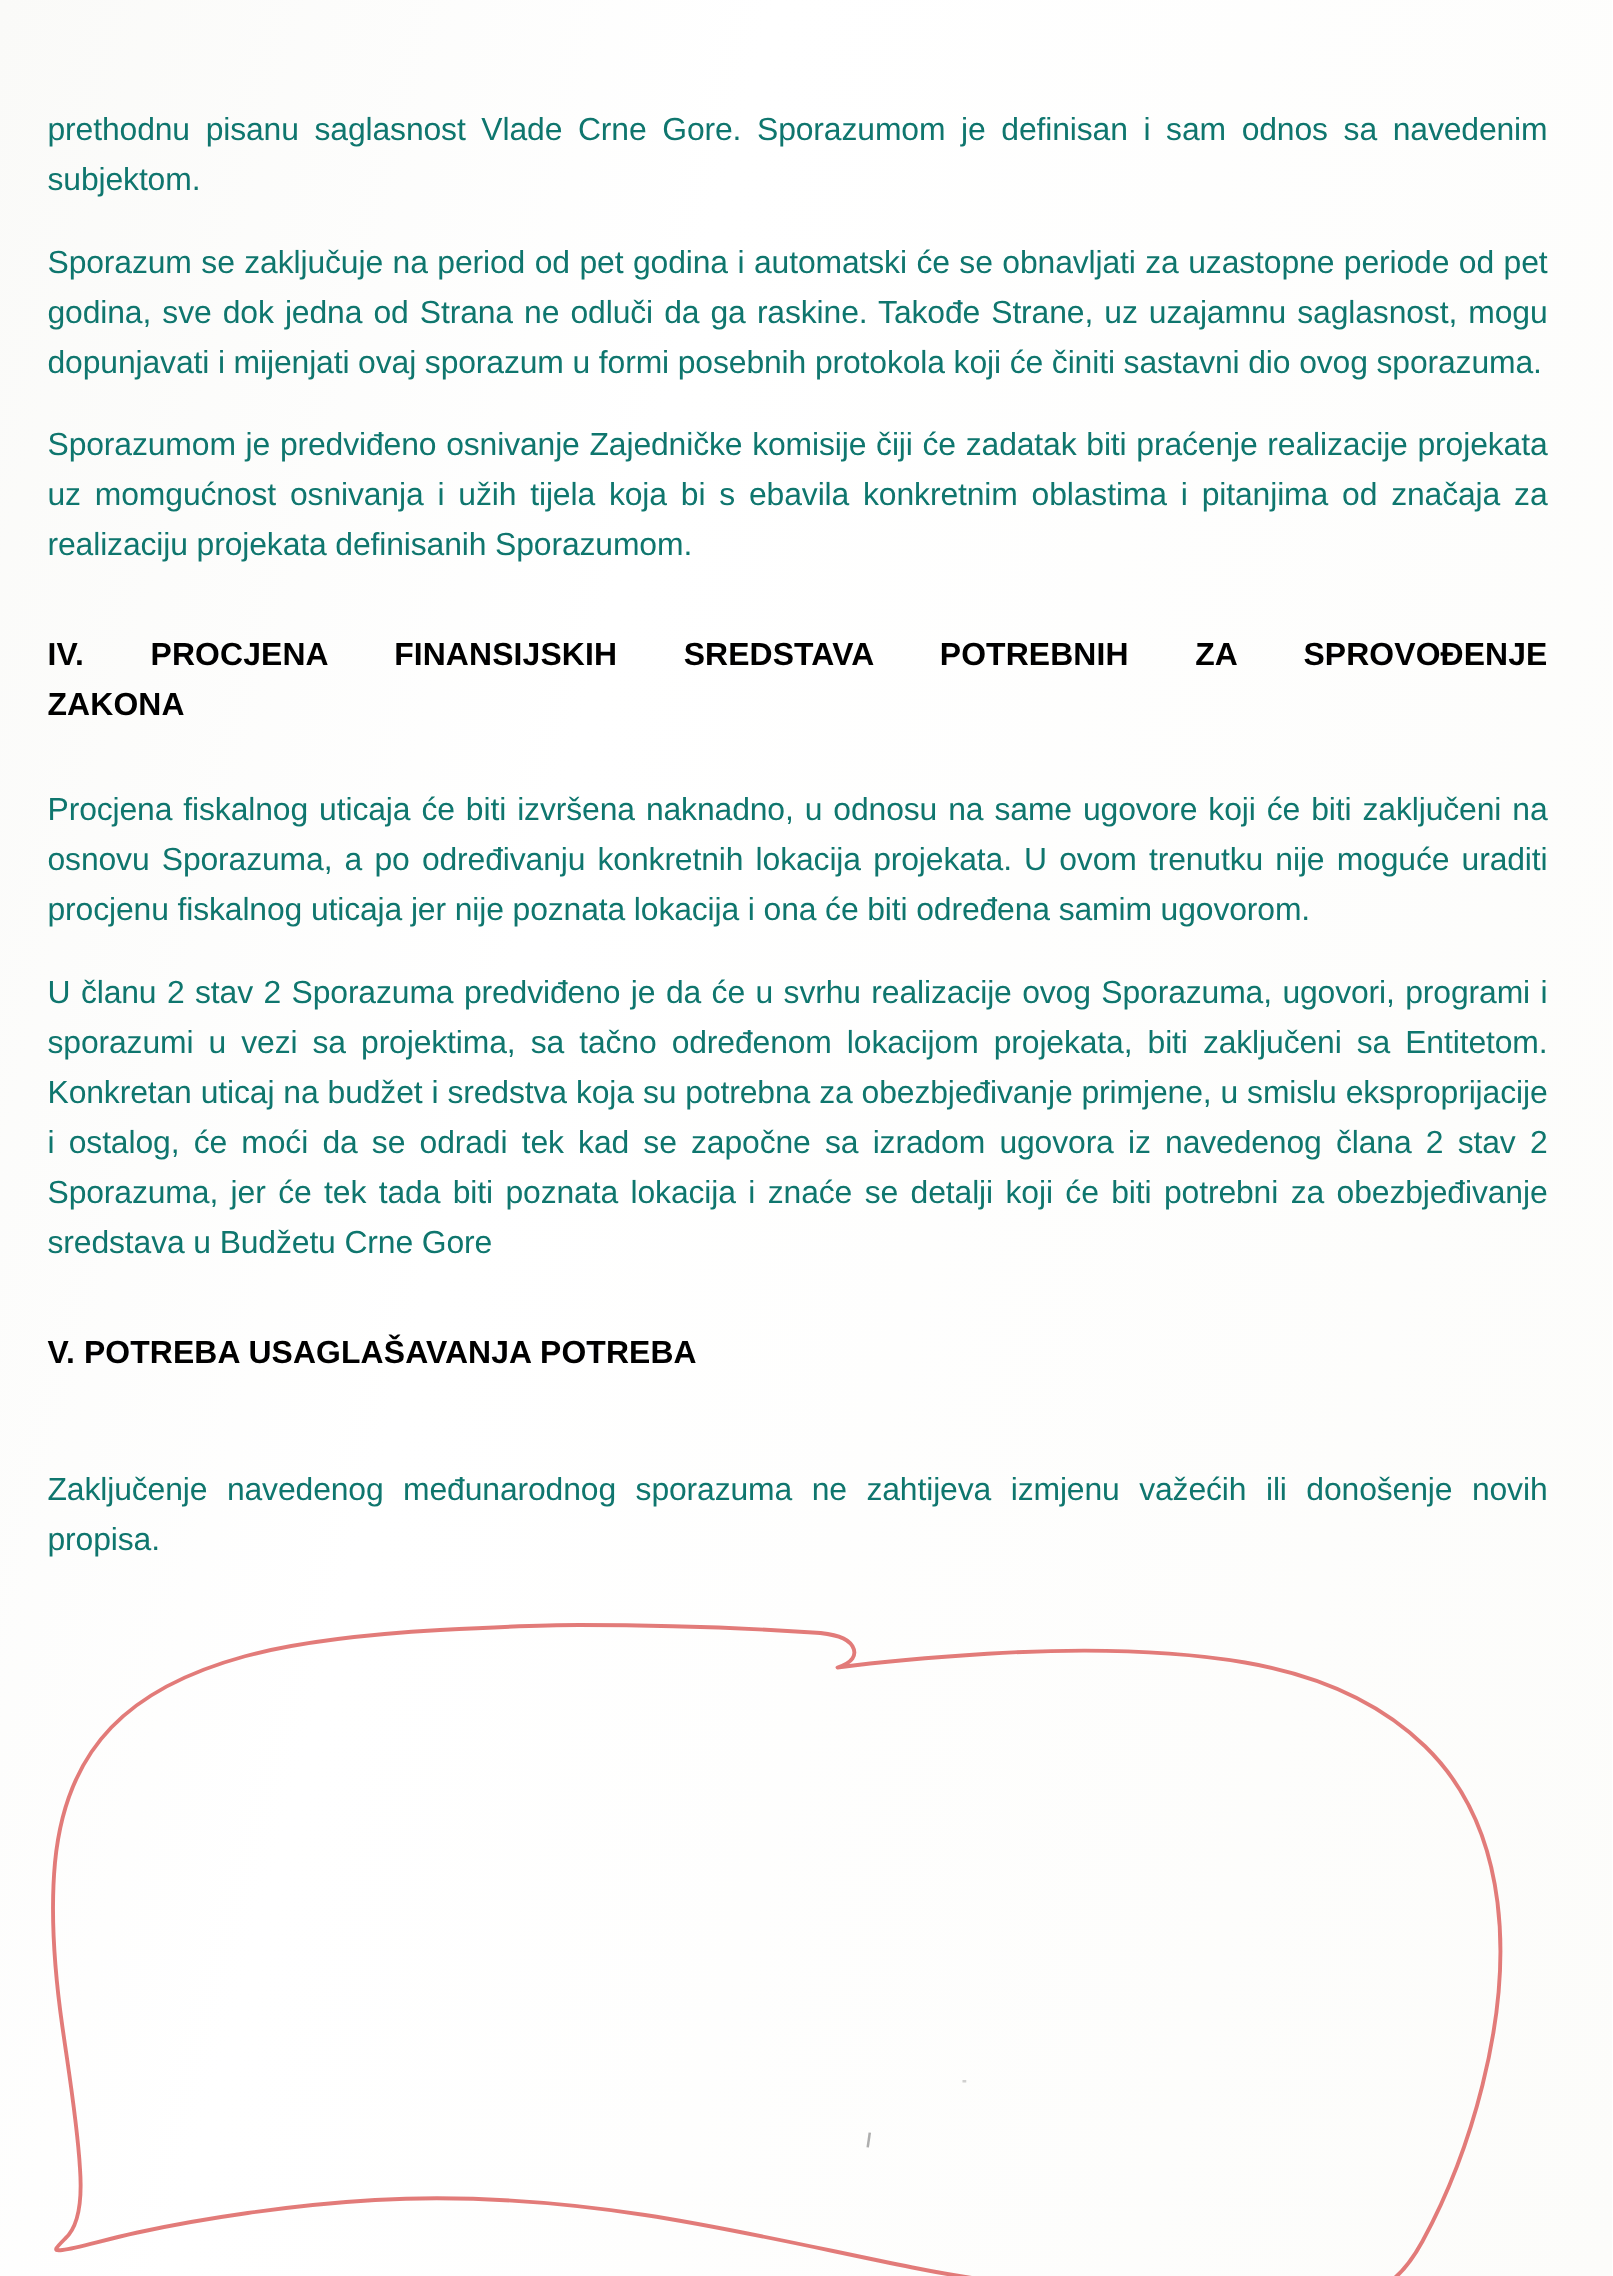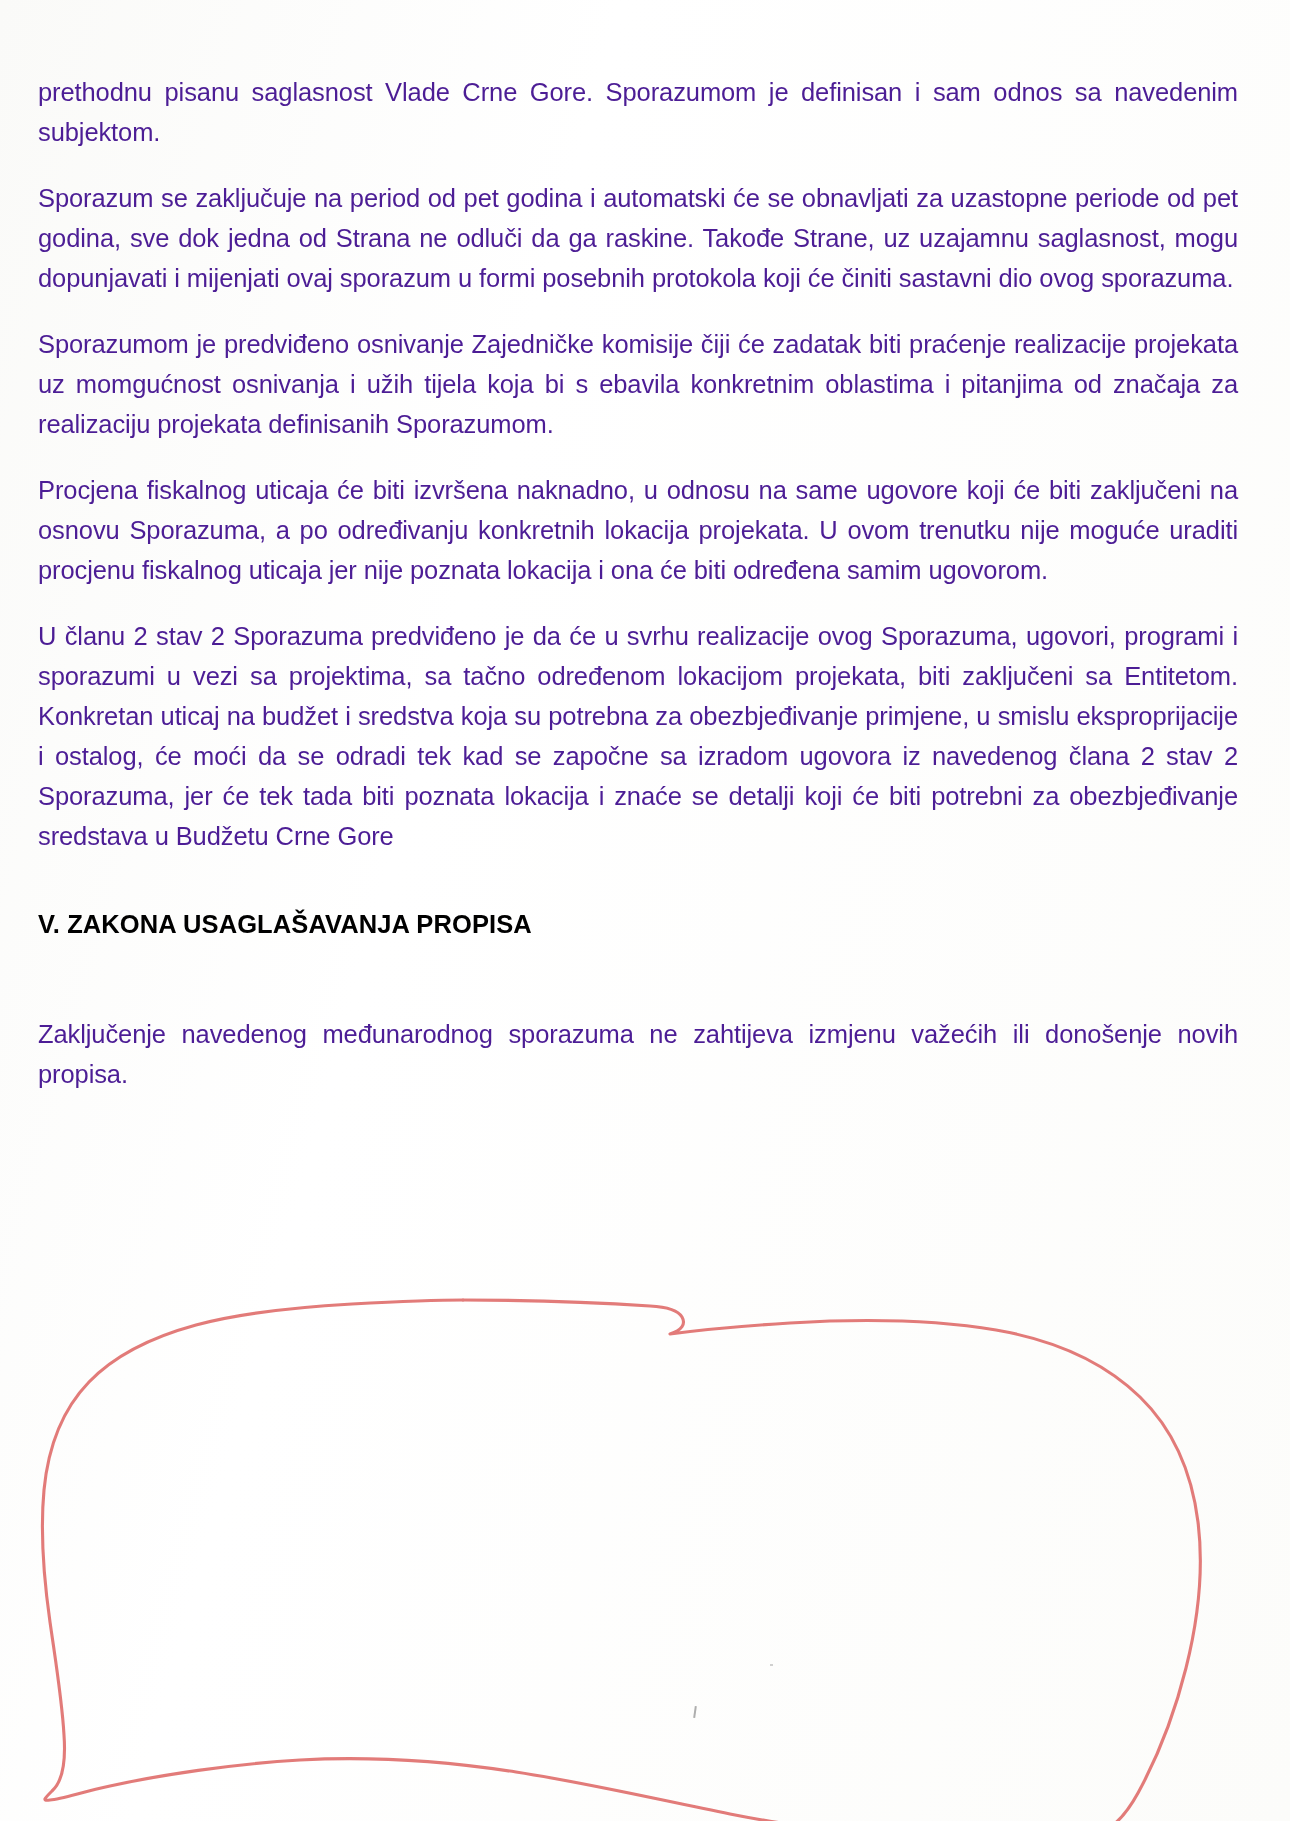--- a/index.html
+++ b/index.html
@@ -30,23 +30,23 @@
   }
   #doc-body {
     position: relative;
     z-index: 2;
     padding: 72px 52px 0 38px;
     box-sizing: border-box;
   }
   .para {
     font-size: 25.5px;
     line-height: 40px;
-    color: #4c1d95;
+    color: #0f766e;
     text-align: justify;
-    margin: 0 0 26px 0;
+    margin: 12px 0 26px 0;
     letter-spacing: -0.1px;
     font-weight: 400;
     -webkit-font-smoothing: none;
   }
   .heading {
     font-size: 25.5px;
     line-height: 40px;
     color: #000000;
     font-weight: bold;
     text-align: justify;
@@ -105,27 +105,31 @@
 <div id="page">
 
   <div id="doc-body">
 
     <p class="para">prethodnu pisanu saglasnost Vlade Crne Gore. Sporazumom je definisan i sam odnos sa navedenim subjektom.</p>
 
     <p class="para">Sporazum se zaključuje na period od pet godina i automatski će se obnavljati za uzastopne periode od pet godina, sve dok jedna od Strana ne odluči da ga raskine. Takođe Strane, uz uzajamnu saglasnost, mogu dopunjavati i mijenjati ovaj sporazum u formi posebnih protokola koji će činiti sastavni dio ovog sporazuma.</p>
 
     <p class="para">Sporazumom je predviđeno osnivanje Zajedničke komisije čiji će zadatak biti praćenje realizacije projekata uz momgućnost osnivanja i užih tijela koja bi s ebavila konkretnim oblastima i pitanjima od značaja za realizaciju projekata definisanih Sporazumom.</p>
 
+    <h2 class="heading heading-iv">
+      <span class="line1">IV. PROCJENA FINANSIJSKIH SREDSTAVA POTREBNIH ZA SPROVOĐENJE</span>
+      <span>ZAKONA</span>
+    </h2>
 
 
     <p class="para">Procjena fiskalnog uticaja će biti izvršena naknadno, u odnosu na same ugovore koji će biti zaključeni na osnovu Sporazuma, a po određivanju konkretnih lokacija projekata. U ovom trenutku nije moguće uraditi procjenu fiskalnog uticaja jer nije poznata lokacija i ona će biti određena samim ugovorom.</p>
 
     <p class="para">U članu 2 stav 2 Sporazuma predviđeno je da će u svrhu realizacije ovog Sporazuma, ugovori, programi i sporazumi u vezi sa projektima, sa tačno određenom lokacijom projekata, biti zaključeni sa Entitetom. Konkretan uticaj na budžet i sredstva koja su potrebna za obezbjeđivanje primjene, u smislu eksproprijacije i ostalog, će moći da se odradi tek kad se započne sa izradom ugovora iz navedenog člana 2 stav 2 Sporazuma, jer će tek tada biti poznata lokacija i znaće se detalji koji će biti potrebni za obezbjeđivanje sredstava u Budžetu Crne Gore</p>
 
-    <h2 class="heading heading-v">V. ZAKONA USAGLAŠAVANJA PROPISA</h2>
+    <h2 class="heading heading-v">V. POTREBA USAGLAŠAVANJA POTREBA</h2>
 
     <p class="para para-v">Zaključenje navedenog međunarodnog sporazuma ne zahtijeva izmjenu važećih ili donošenje novih propisa.</p>
 
 
 
   </div>
 
   <span class="speck" style="left:694px;top:1706px;width:2px;height:12px;transform:rotate(8deg);"></span>
   <span class="speck" style="left:770px;top:1664px;width:3px;height:2px;opacity:.45;"></span>
 

